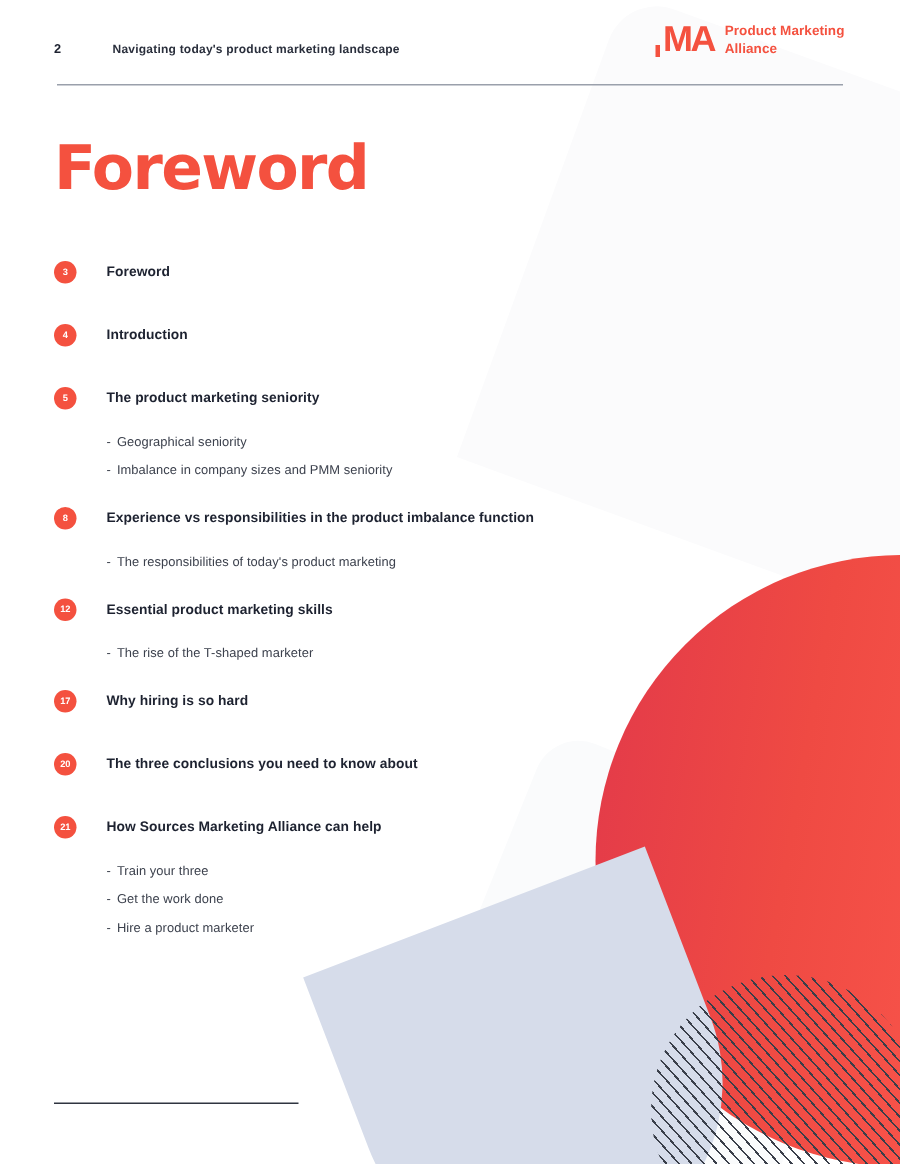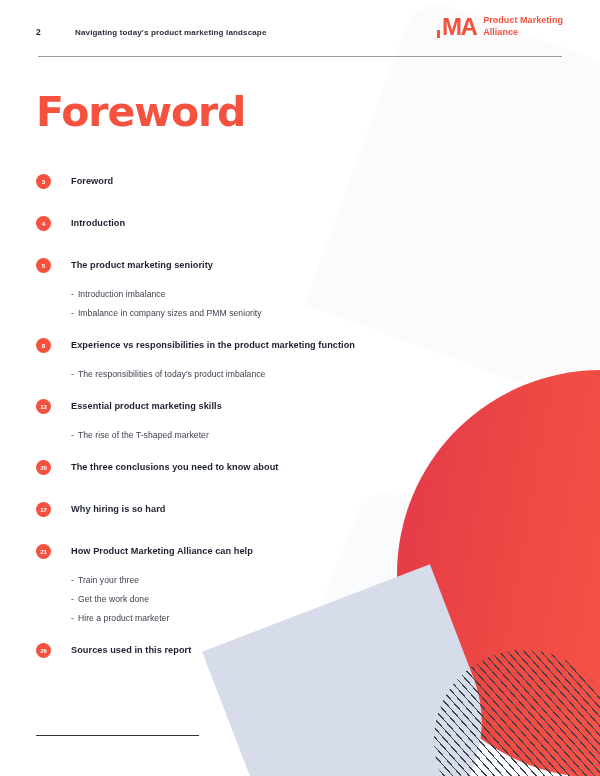--- a/index.html
+++ b/index.html
@@ -287,94 +287,87 @@
         <div class="gap-lg"></div>
       </div>
       <div class="toc-entry">
         <div class="toc-main">
           <div class="badge">5</div>
           <div class="toc-label">The product marketing seniority</div>
         </div>
         <ul class="sub-list">
           <li class="sub-item">
             <span class="sub-dash">-</span>
-            <span>Introduction imbalance</span>
+            <span>Geographical seniority</span>
           </li>
           <li class="sub-item">
             <span class="sub-dash">-</span>
             <span>Imbalance in company sizes and PMM seniority</span>
           </li>
         </ul>
         <div class="gap-lg"></div>
       </div>
       <div class="toc-entry">
         <div class="toc-main">
           <div class="badge">8</div>
-          <div class="toc-label">Experience vs responsibilities in the product marketing function</div>
+          <div class="toc-label">Experience vs responsibilities in the product imbalance function</div>
         </div>
         <ul class="sub-list">
           <li class="sub-item">
             <span class="sub-dash">-</span>
-            <span>The responsibilities of today's product imbalance</span>
+            <span>The responsibilities of today's product marketing</span>
           </li>
         </ul>
         <div class="gap-lg"></div>
       </div>
       <div class="toc-entry">
         <div class="toc-main">
           <div class="badge">12</div>
           <div class="toc-label">Essential product marketing skills</div>
         </div>
         <ul class="sub-list">
           <li class="sub-item">
             <span class="sub-dash">-</span>
             <span>The rise of the T-shaped marketer</span>
           </li>
         </ul>
         <div class="gap-lg"></div>
       </div>
       <div class="toc-entry">
         <div class="toc-main">
+          <div class="badge">17</div>
+          <div class="toc-label">Why hiring is so hard</div>
+        </div>
+        <div class="gap-lg"></div>
+      </div>
+      <div class="toc-entry">
+        <div class="toc-main">
           <div class="badge">20</div>
           <div class="toc-label">The three conclusions you need to know about</div>
         </div>
         <div class="gap-lg"></div>
       </div>
       <div class="toc-entry">
         <div class="toc-main">
-          <div class="badge">17</div>
-          <div class="toc-label">Why hiring is so hard</div>
-        </div>
-        <div class="gap-lg"></div>
-      </div>
-      <div class="toc-entry">
-        <div class="toc-main">
           <div class="badge">21</div>
-          <div class="toc-label">How Product Marketing Alliance can help</div>
+          <div class="toc-label">How Sources Marketing Alliance can help</div>
         </div>
         <ul class="sub-list">
           <li class="sub-item">
             <span class="sub-dash">-</span>
             <span>Train your three</span>
           </li>
           <li class="sub-item">
             <span class="sub-dash">-</span>
             <span>Get the work done</span>
           </li>
           <li class="sub-item">
             <span class="sub-dash">-</span>
             <span>Hire a product marketer</span>
           </li>
         </ul>
         <div class="gap-lg"></div>
       </div>
-      <div class="toc-entry">
-        <div class="toc-main">
-          <div class="badge">26</div>
-          <div class="toc-label">Sources used in this report</div>
-        </div>
-        <div class="gap-lg"></div>
-      </div>
     </div>
 
   <div class="footer-rule"></div>
 
 </div>
 
 </body></html>

